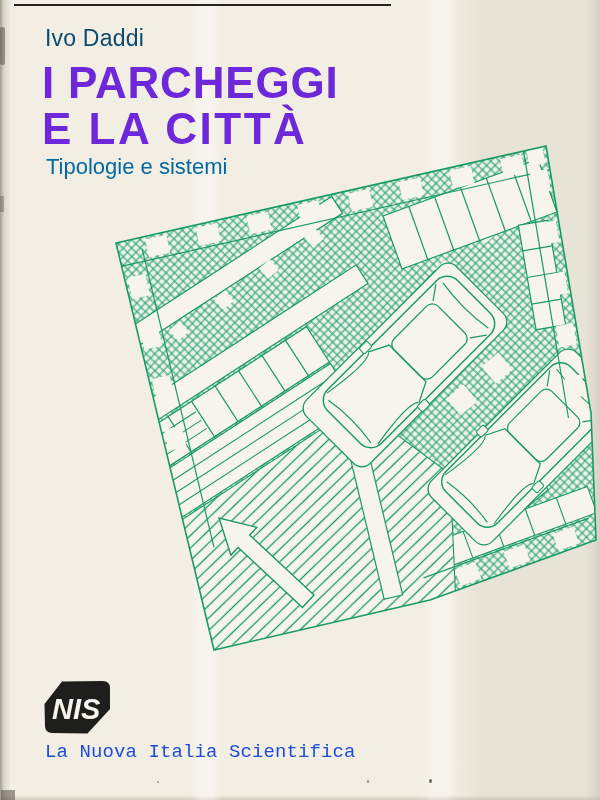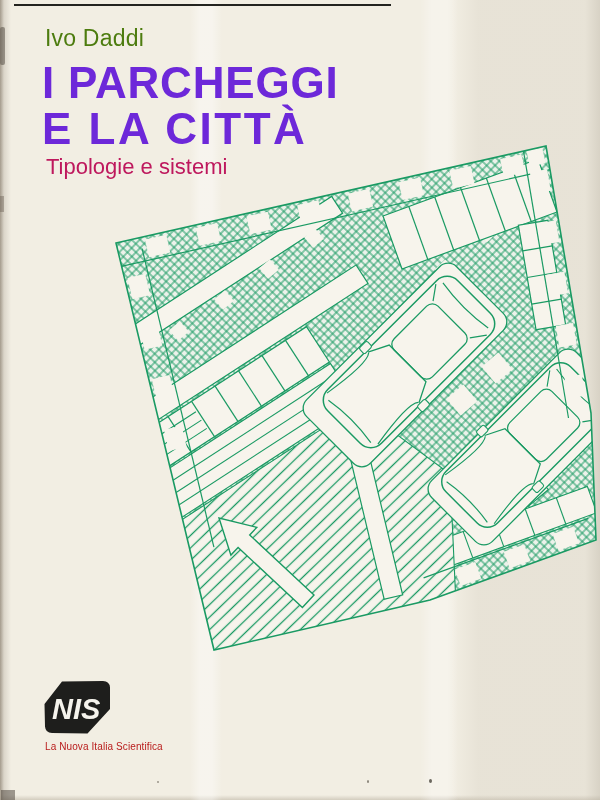--- a/index.html
+++ b/index.html
@@ -5,25 +5,25 @@
   background:#f2eee3; font-family:"Liberation Sans",sans-serif;}
 .texture{position:absolute;inset:0;
   background:
     linear-gradient(90deg, rgba(150,140,125,.85) 0px, rgba(150,140,125,.25) 4px, rgba(0,0,0,0) 11px),
     linear-gradient(90deg, rgba(0,0,0,0) 190px, rgba(255,255,255,.38) 200px, rgba(255,255,255,.38) 212px, rgba(0,0,0,0) 222px),
     linear-gradient(90deg, rgba(0,0,0,0) 420px, rgba(255,255,255,.30) 432px, rgba(255,255,255,.30) 447px, rgba(0,0,0,0) 458px),
     linear-gradient(90deg, rgba(0,0,0,0) 452px, rgba(205,198,183,.28) 478px, rgba(205,198,183,.28) 585px, rgba(190,183,168,.5) 600px),
     linear-gradient(0deg, rgba(190,182,166,.6) 0px, rgba(0,0,0,0) 5px);
   }
 .toprule{position:absolute;left:14px;top:4px;width:377px;height:2px;background:#23231f;}
-.author{position:absolute;left:45px;top:27px;font-size:23px;line-height:23px;color:#4d7c0f;letter-spacing:.2px;}
+.author{position:absolute;left:45px;top:27px;font-size:23px;line-height:23px;color:#0c4a6e;letter-spacing:.2px;}
 .title{position:absolute;left:42px;top:60px;font-size:44px;line-height:46px;font-weight:bold;color:#6d28d9;letter-spacing:.8px;}
 .t2{letter-spacing:2.5px;}
-.subtitle{position:absolute;left:46px;top:156px;font-size:22px;line-height:22px;color:#be185d;}
-.publisher{position:absolute;left:45px;top:741px;font-size:10px;color:#b91c1c;letter-spacing:.1px;}
+.subtitle{position:absolute;left:46px;top:156px;font-size:22px;line-height:22px;color:#0369a1;}
+.publisher{position:absolute;left:45px;top:741px;font-size:19px;color:#1d4ed8;letter-spacing:.1px;font-family:Liberation Mono, monospace;}
 svg{position:absolute;left:0;top:0;}
 </style></head><body>
 
 <div class="texture"></div>
 
 <div style="position:absolute;left:0;top:27px;width:5px;height:38px;background:rgba(90,82,72,.55);border-radius:2px;"></div>
 <div style="position:absolute;left:0;top:196px;width:4px;height:16px;background:rgba(110,100,88,.45);"></div>
 <div style="position:absolute;left:1px;top:790px;width:14px;height:10px;background:rgba(70,62,54,.5);"></div>
 
 <div style="position:absolute;left:429px;top:779px;width:3px;height:4px;background:#6b675e;border-radius:50%;"></div>

